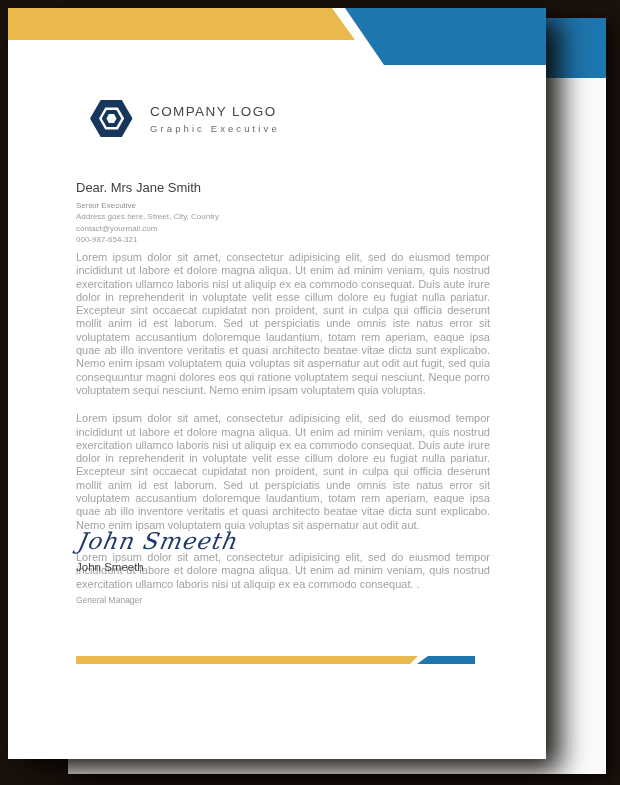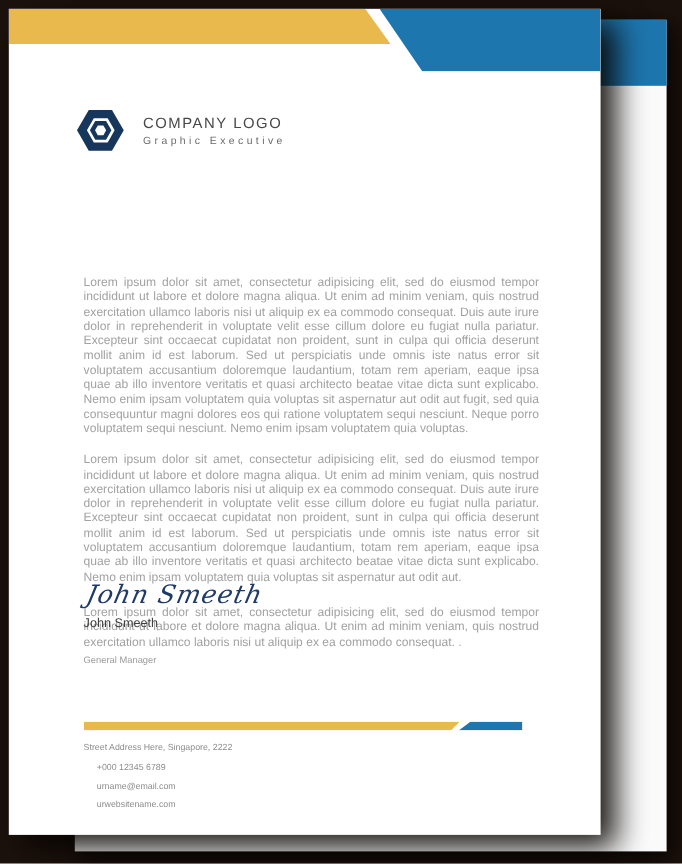--- a/index.html
+++ b/index.html
@@ -25,21 +25,21 @@
   
   .band-yellow-top{
     position:absolute;top:0;left:0;width:347px;height:32px;background:#e9b94e;
     clip-path:polygon(0 0,324px 0,347px 32px,0 32px);
   }
   .band-blue-top{
     position:absolute;top:0;left:337px;width:201px;height:57px;background:#1e76ae;
     clip-path:polygon(0 0,201px 0,201px 57px,39px 57px);
   }
   
-  .logo-row{position:absolute;left:60px;top:90px;display:flex;align-items:center;}
+  .logo-row{position:absolute;left:80px;top:90px;display:flex;align-items:center;}
   .logo-icon{width:47px;height:41px;flex:0 0 auto;}
   .logo-text{margin-left:15px;}
   .logo-name{font-size:13.5px;letter-spacing:1.4px;color:#474747;}
   .logo-tagline{font-size:9.5px;letter-spacing:3.1px;color:#6a6a6a;margin-top:4px;}
   
   .recipient{position:absolute;left:68px;top:172px;}
   .recipient-name{font-size:13px;color:#3e3e3e;margin-bottom:5px;}
   .recipient-line{font-size:8px;color:#9d9d9d;line-height:11.4px;}
   .recipient-title{color:#8f8f8f;}
   
@@ -92,38 +92,37 @@
       <polygon points="36.2,20.5 29.9,31.5 17.3,31.5 11,20.5 17.3,9.5 29.9,9.5" fill="#ffffff"></polygon>
       <polygon points="33.3,20.5 28.4,29 18.6,29 13.7,20.5 18.6,12 28.4,12" fill="#16365c"></polygon>
       <polygon points="28.5,20.5 26,24.9 20.9,24.9 18.4,20.5 20.9,16.1 26,16.1" fill="#ffffff"></polygon>
     </svg>
     <div class="logo-text">
       <div class="logo-name">COMPANY LOGO</div>
       <div class="logo-tagline">Graphic Executive</div>
     </div>
   </div>
 
+  <div class="recipient">
+    <div class="recipient-name">Dear. Mrs Jane Smith</div>
+    <div class="recipient-line recipient-title">Senior Executive</div>
+    <div class="recipient-line">Address goes here. Street, City, Country</div>
+    <div class="recipient-line">contact@yourmail.com</div>
+    <div class="recipient-line">000-987-654-321</div>
+  </div>
 
   <div class="letter-body">
     <p class="p1">Lorem ipsum dolor sit amet, consectetur adipisicing elit, sed do eiusmod tempor incididunt ut labore et dolore magna aliqua. Ut enim ad minim veniam, quis nostrud exercitation ullamco laboris nisi ut aliquip ex ea commodo consequat. Duis aute irure dolor in reprehenderit in voluptate velit esse cillum dolore eu fugiat nulla pariatur. Excepteur sint occaecat cupidatat non proident, sunt in culpa qui officia deserunt mollit anim id est laborum. Sed ut perspiciatis unde omnis iste natus error sit voluptatem accusantium doloremque laudantium, totam rem aperiam, eaque ipsa quae ab illo inventore veritatis et quasi architecto beatae vitae dicta sunt explicabo. Nemo enim ipsam voluptatem quia voluptas sit aspernatur aut odit aut fugit, sed quia consequuntur magni dolores eos qui ratione voluptatem sequi nesciunt. Neque porro voluptatem sequi nesciunt. Nemo enim ipsam voluptatem quia voluptas.</p>
     <p class="p2">Lorem ipsum dolor sit amet, consectetur adipisicing elit, sed do eiusmod tempor incididunt ut labore et dolore magna aliqua. Ut enim ad minim veniam, quis nostrud exercitation ullamco laboris nisi ut aliquip ex ea commodo consequat. Duis aute irure dolor in reprehenderit in voluptate velit esse cillum dolore eu fugiat nulla pariatur. Excepteur sint occaecat cupidatat non proident, sunt in culpa qui officia deserunt mollit anim id est laborum. Sed ut perspiciatis unde omnis iste natus error sit voluptatem accusantium doloremque laudantium, totam rem aperiam, eaque ipsa quae ab illo inventore veritatis et quasi architecto beatae vitae dicta sunt explicabo. Nemo enim ipsam voluptatem quia voluptas sit aspernatur aut odit aut.</p>
     <p class="p3">Lorem ipsum dolor sit amet, consectetur adipisicing elit, sed do eiusmod tempor incididunt ut labore et dolore magna aliqua. Ut enim ad minim veniam, quis nostrud exercitation ullamco laboris nisi ut aliquip ex ea commodo consequat. .</p>
   </div>
 
   <div class="signature">
     <div class="signature-script">John Smeeth</div>
     <div class="signature-name">John Smeeth</div>
     <div class="signature-title">General Manager</div>
   </div>
 
   <div class="band-yellow-bottom"></div>
   <div class="band-blue-bottom"></div>
 
-  <div class="footer-info">
-    <div class="footer-address">Street Address Here, Singapore, 2222</div>
-    <div class="footer-contacts">
-      <div class="footer-line">+000 12345 6789</div>
-      <div class="footer-line">urname@email.com</div>
-      <div class="footer-line">urwebsitename.com</div>
-    </div>
-  </div>
 
 </div>
 
 </body></html>

